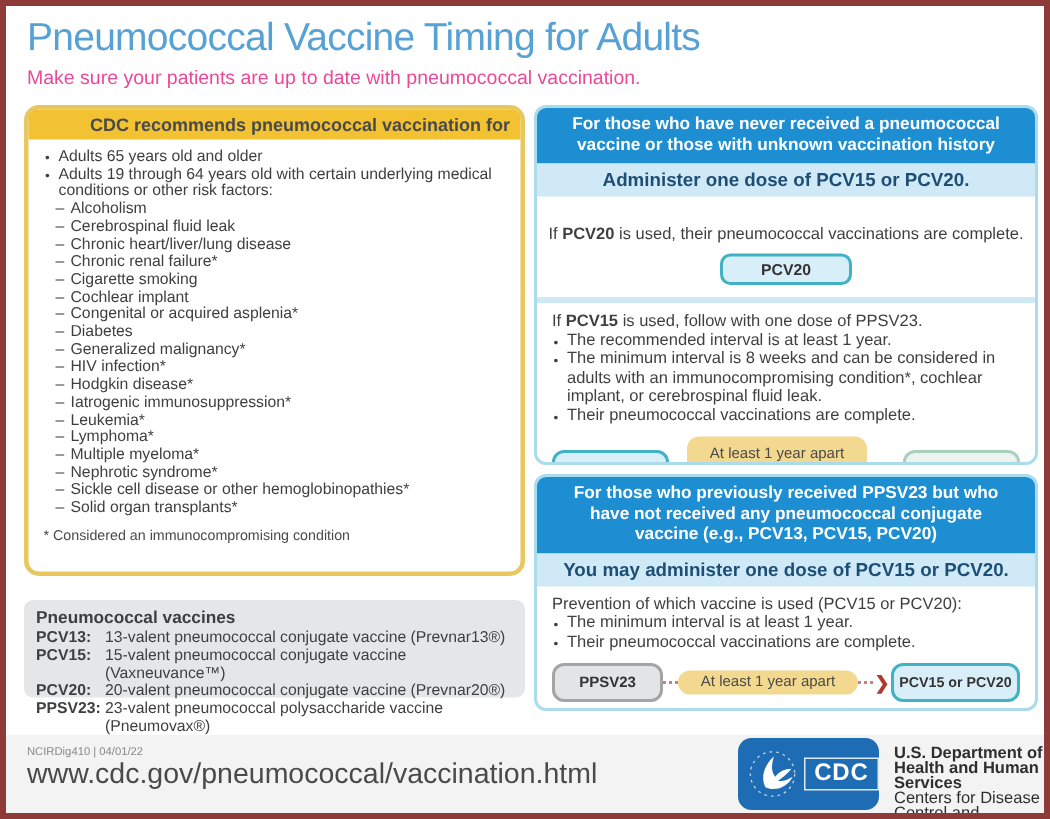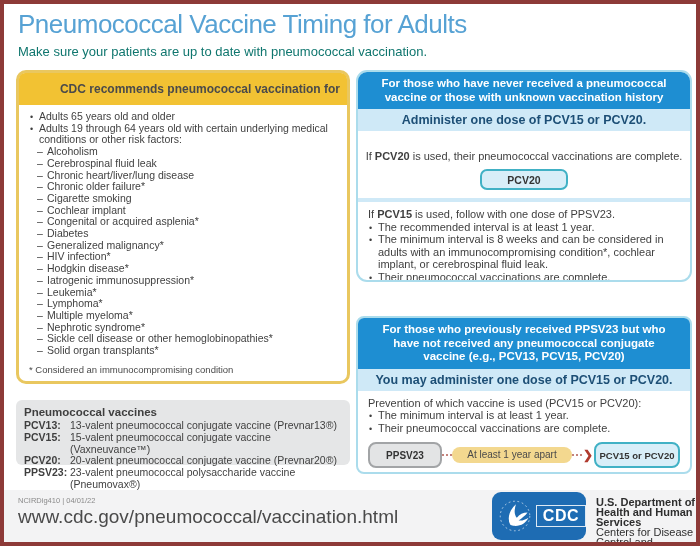--- a/index.html
+++ b/index.html
@@ -1,45 +1,45 @@
 <!DOCTYPE html>
 <html><head>
 <meta charset="utf-8">
 <style>
   html,body{margin:0;padding:0;background:#ddd;}
   .page{position:relative;width:700px;height:546px;background:#ffffff;
     border:4px solid #8d3a38;box-sizing:border-box;overflow:hidden;
     font-family:"Liberation Sans",sans-serif;}
   .title{position:absolute;left:14px;top:5px;font-size:26px;color:#57a2d4;letter-spacing:-0.5px;}
-  .subtitle{position:absolute;left:14px;top:40px;font-size:13px;color:#0f766e;}
+  .subtitle{position:absolute;left:14px;top:40px;font-size:13px;color:#ec4899;}
 
   
   .panel-left{position:absolute;left:12px;top:66px;width:334px;height:314px;
     border:3px solid #e9c75f;border-radius:10px;background:#fff;box-sizing:border-box;}
-  .panel-left .hdr{background:#f2c233;border-radius:6px 6px 0 0;height:32px;display:flex;
+  .panel-left .hdr{background:#f2c233;border-radius:6px 6px 0 0;height:20px;display:flex;
     align-items:center;justify-content:center;font-weight:bold;font-size:12px;color:#4a4a4a;padding-left:34px;}
   .panel-left .body{padding:6px 8px 0 10px;font-size:10.5px;line-height:11.7px;color:#3f3f3f;}
   .li-b{padding-left:10px;position:relative;}
   .li-b::before{content:"•";position:absolute;left:1px;font-size:9px;top:1px;}
   .li-d{padding-left:18px;position:relative;}
   .li-d::before{content:"–";position:absolute;left:8px;}
   .footnote{font-size:9.5px;margin-top:7px;color:#4a4a4a;}
 
   
   .vaccines{position:absolute;left:12px;top:396px;width:334px;height:65px;background:#e5e6e7;
     border-radius:6px;box-sizing:border-box;padding:6px 8px;font-size:10.5px;color:#3f3f3f;}
   .vaccines .t{font-weight:bold;font-size:11.5px;margin-bottom:2px;}
   .vrow{display:flex;line-height:11.8px;}
   .vrow .lbl{width:46px;font-weight:bold;flex:none;}
   .vrow .desc{flex:1;}
 
   
   .panel-r{position:absolute;left:352px;width:336px;border:2px solid #abdcec;border-radius:8px;
     background:#fff;box-sizing:border-box;overflow:hidden;}
-  #panel-never{top:66px;height:212px;border-radius:11px;}
+  #panel-never{top:66px;height:240px;}
   #panel-prev{top:312px;height:158px;}
   .rhdr{background:#1e8ed2;color:#fff;font-weight:bold;font-size:11.5px;text-align:center;
     padding:5px 22px;line-height:13.5px;}
   .rband{background:#cfe9f7;color:#1d4f76;font-weight:bold;font-size:12.5px;text-align:center;
     padding:4px 6px;}
   .center-line{text-align:center;font-size:11px;color:#3f3f3f;margin-top:19px;}
   .pcv20box{width:88px;height:21px;margin:7px auto 8px;background:#d8eef8;border:2px solid #41b1c5;
     border-radius:7px;display:flex;align-items:center;justify-content:center;font-weight:bold;
     font-size:10.5px;color:#333;box-sizing:border-box;}
   .divider{height:4px;background:#cfe9f7;}
@@ -81,21 +81,21 @@
   <div class="subtitle">Make sure your patients are up to date with pneumococcal vaccination.</div>
 
   <div class="panel-left">
     <div class="hdr">CDC recommends pneumococcal vaccination for</div>
     <div class="body">
       <div class="li-b">Adults 65 years old and older</div>
       <div class="li-b">Adults 19 through 64 years old with certain underlying medical conditions or other risk factors:</div>
       <div class="li-d">Alcoholism</div>
       <div class="li-d">Cerebrospinal fluid leak</div>
       <div class="li-d">Chronic heart/liver/lung disease</div>
-      <div class="li-d">Chronic older failure*</div>
+      <div class="li-d">Chronic renal failure*</div>
       <div class="li-d">Cigarette smoking</div>
       <div class="li-d">Cochlear implant</div>
       <div class="li-d">Congenital or acquired asplenia*</div>
       <div class="li-d">Diabetes</div>
       <div class="li-d">Generalized malignancy*</div>
       <div class="li-d">HIV infection*</div>
       <div class="li-d">Hodgkin disease*</div>
       <div class="li-d">Iatrogenic immunosuppression*</div>
       <div class="li-d">Leukemia*</div>
       <div class="li-d">Lymphoma*</div>

